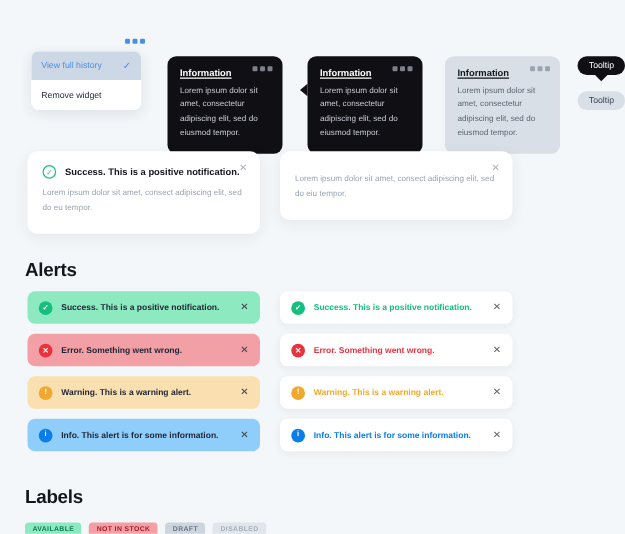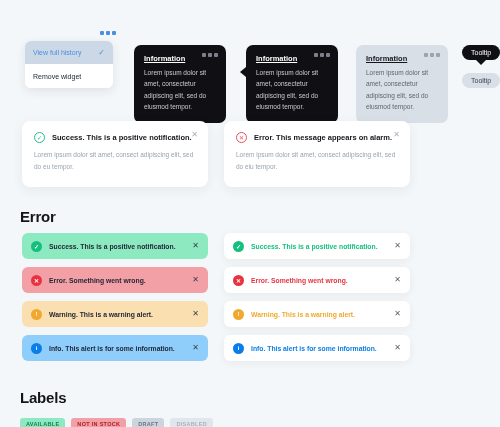--- a/index.html
+++ b/index.html
@@ -226,28 +226,24 @@
     <span class="note-close">✕</span>
     <div class="note-head">
       <span class="ring-icon ring-success">✓</span>
       <span class="note-title">Success. This is a positive notification.</span>
     </div>
     <div class="note-body">Lorem ipsum dolor sit amet, consect adipiscing elit, sed do eu tempor.</div>
   </div>
 
   <div class="note-card" id="note-error">
     <span class="note-close">✕</span>
-    <div class="note-head">
-      <span class="ring-icon ring-error">✕</span>
-      <span class="note-title">Error. This message appears on alarm.</span>
-    </div>
     <div class="note-body">Lorem ipsum dolor sit amet, consect adipiscing elit, sed do eiu tempor.</div>
   </div>
 
-  <div class="section-title" id="alerts-title">Error</div>
+  <div class="section-title" id="alerts-title">Alerts</div>
 
   <div class="alert a-success-fill" style="left:22px; top:233px;">
     <span class="solid-icon i-success">✓</span>
     <span class="alert-text a-fill-text">Success. This is a positive notification.</span>
     <span class="alert-x x-muted">✕</span>
   </div>
 
   <div class="alert a-error-fill" style="left:22px; top:267px;">
     <span class="solid-icon i-error">✕</span>
     <span class="alert-text a-fill-text">Error. Something went wrong.</span>

